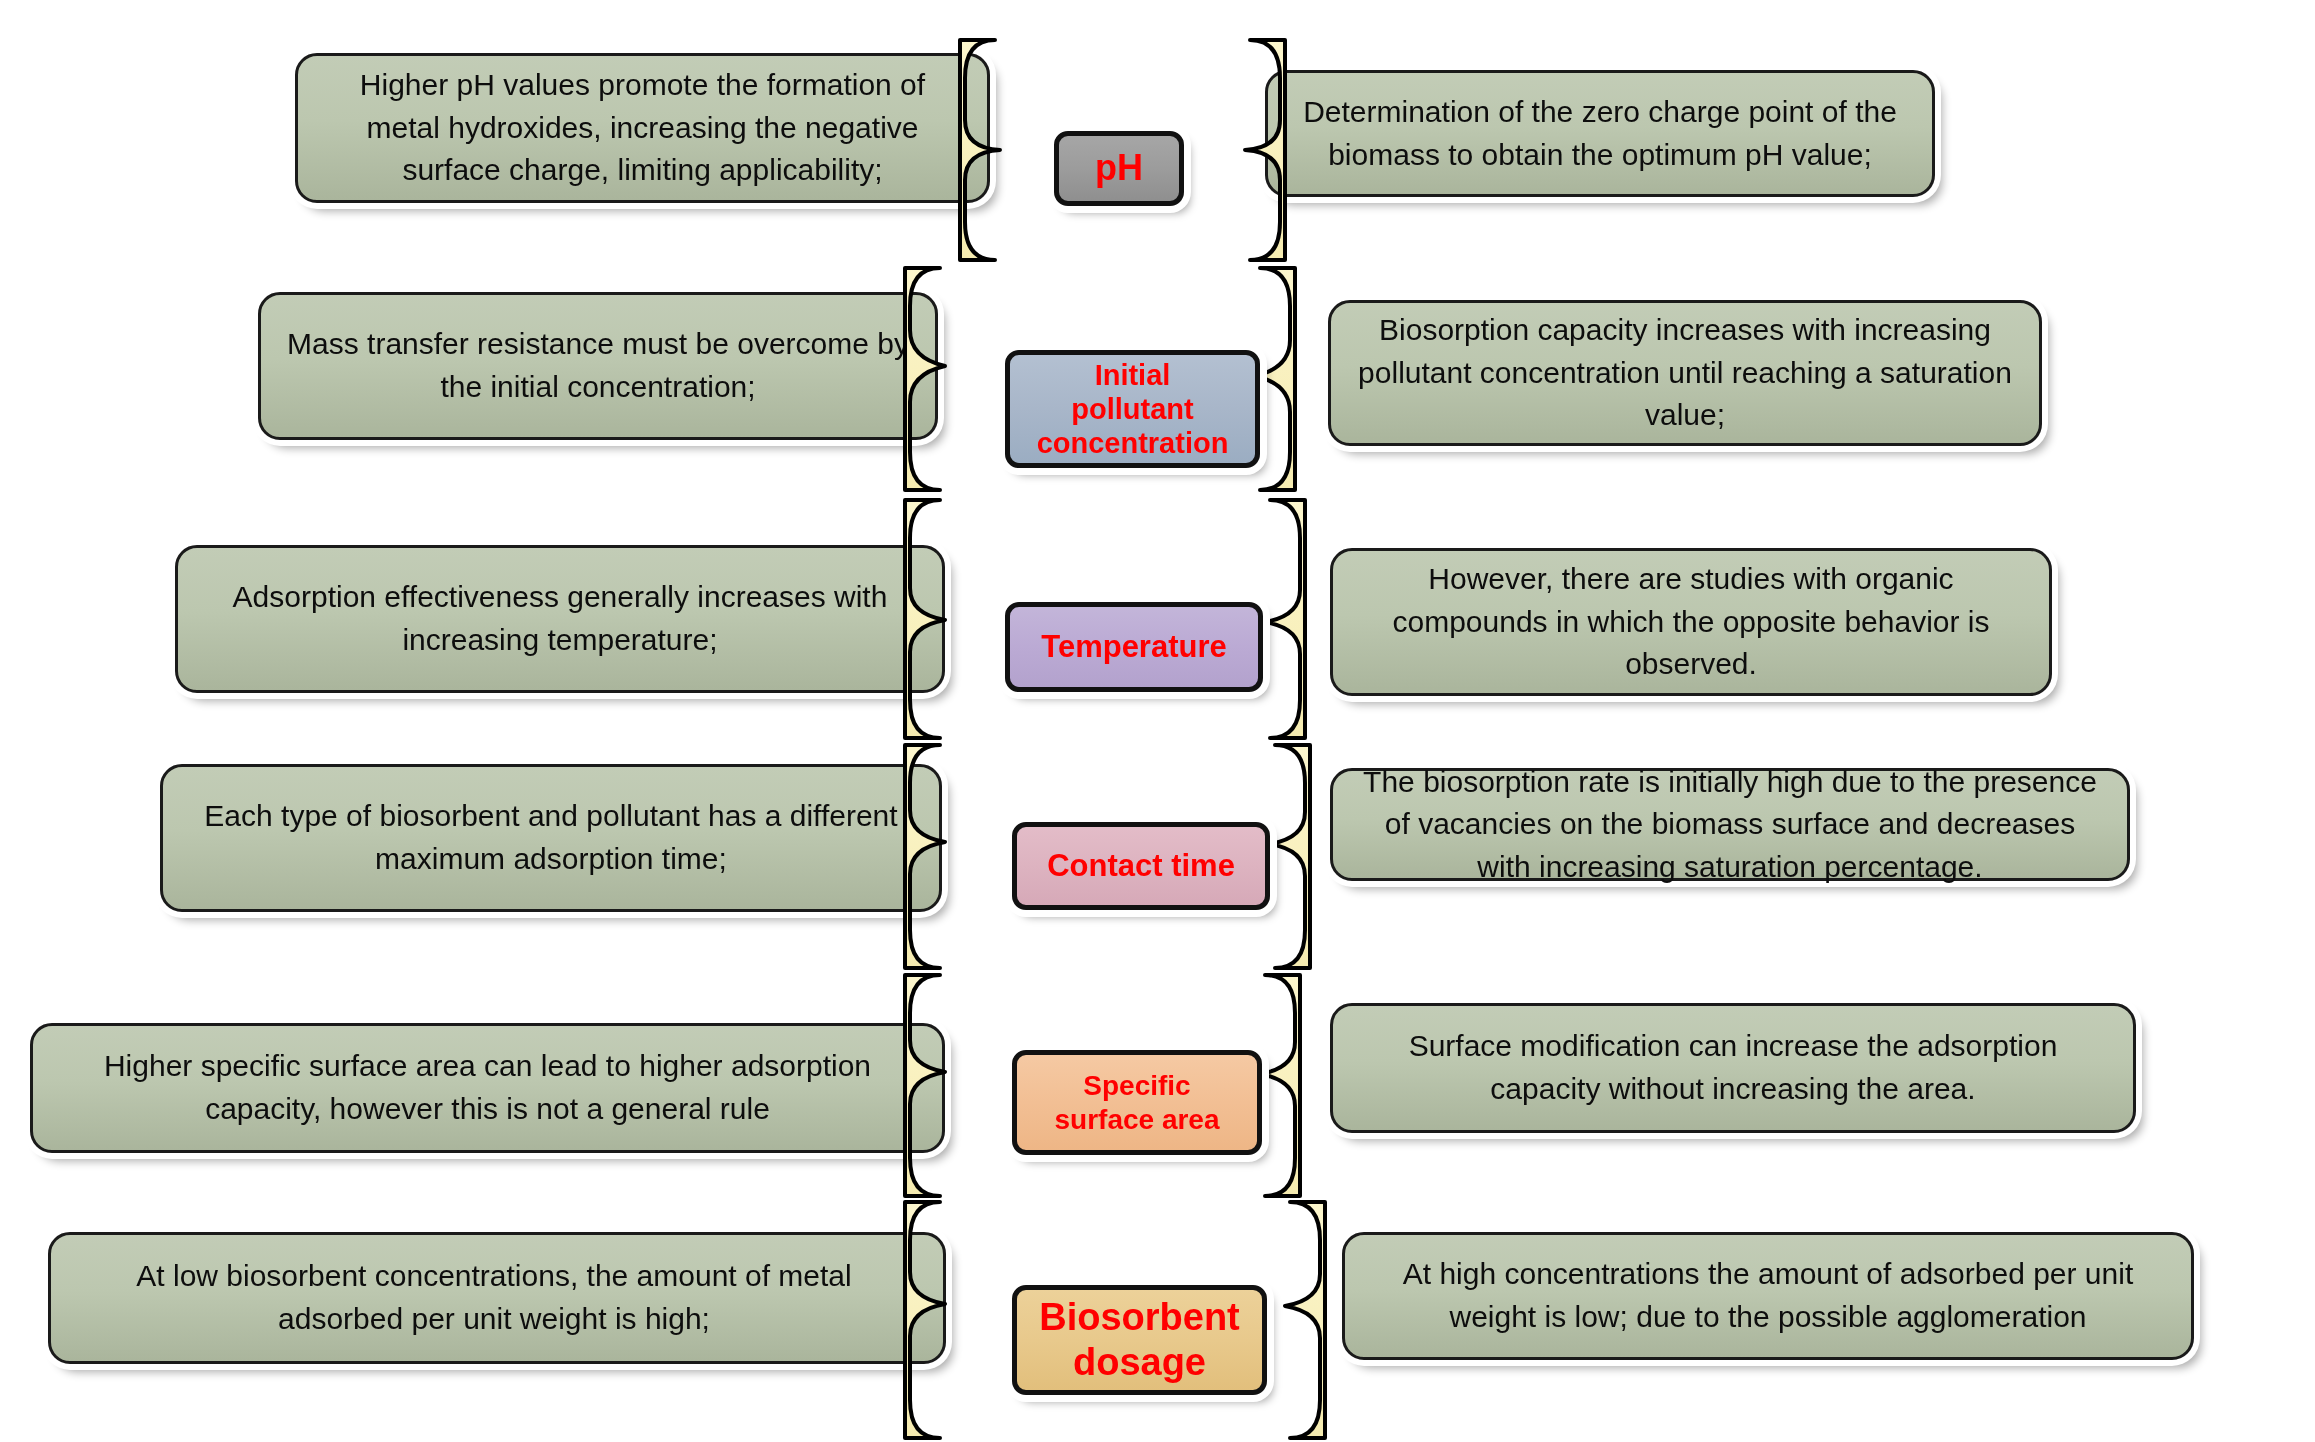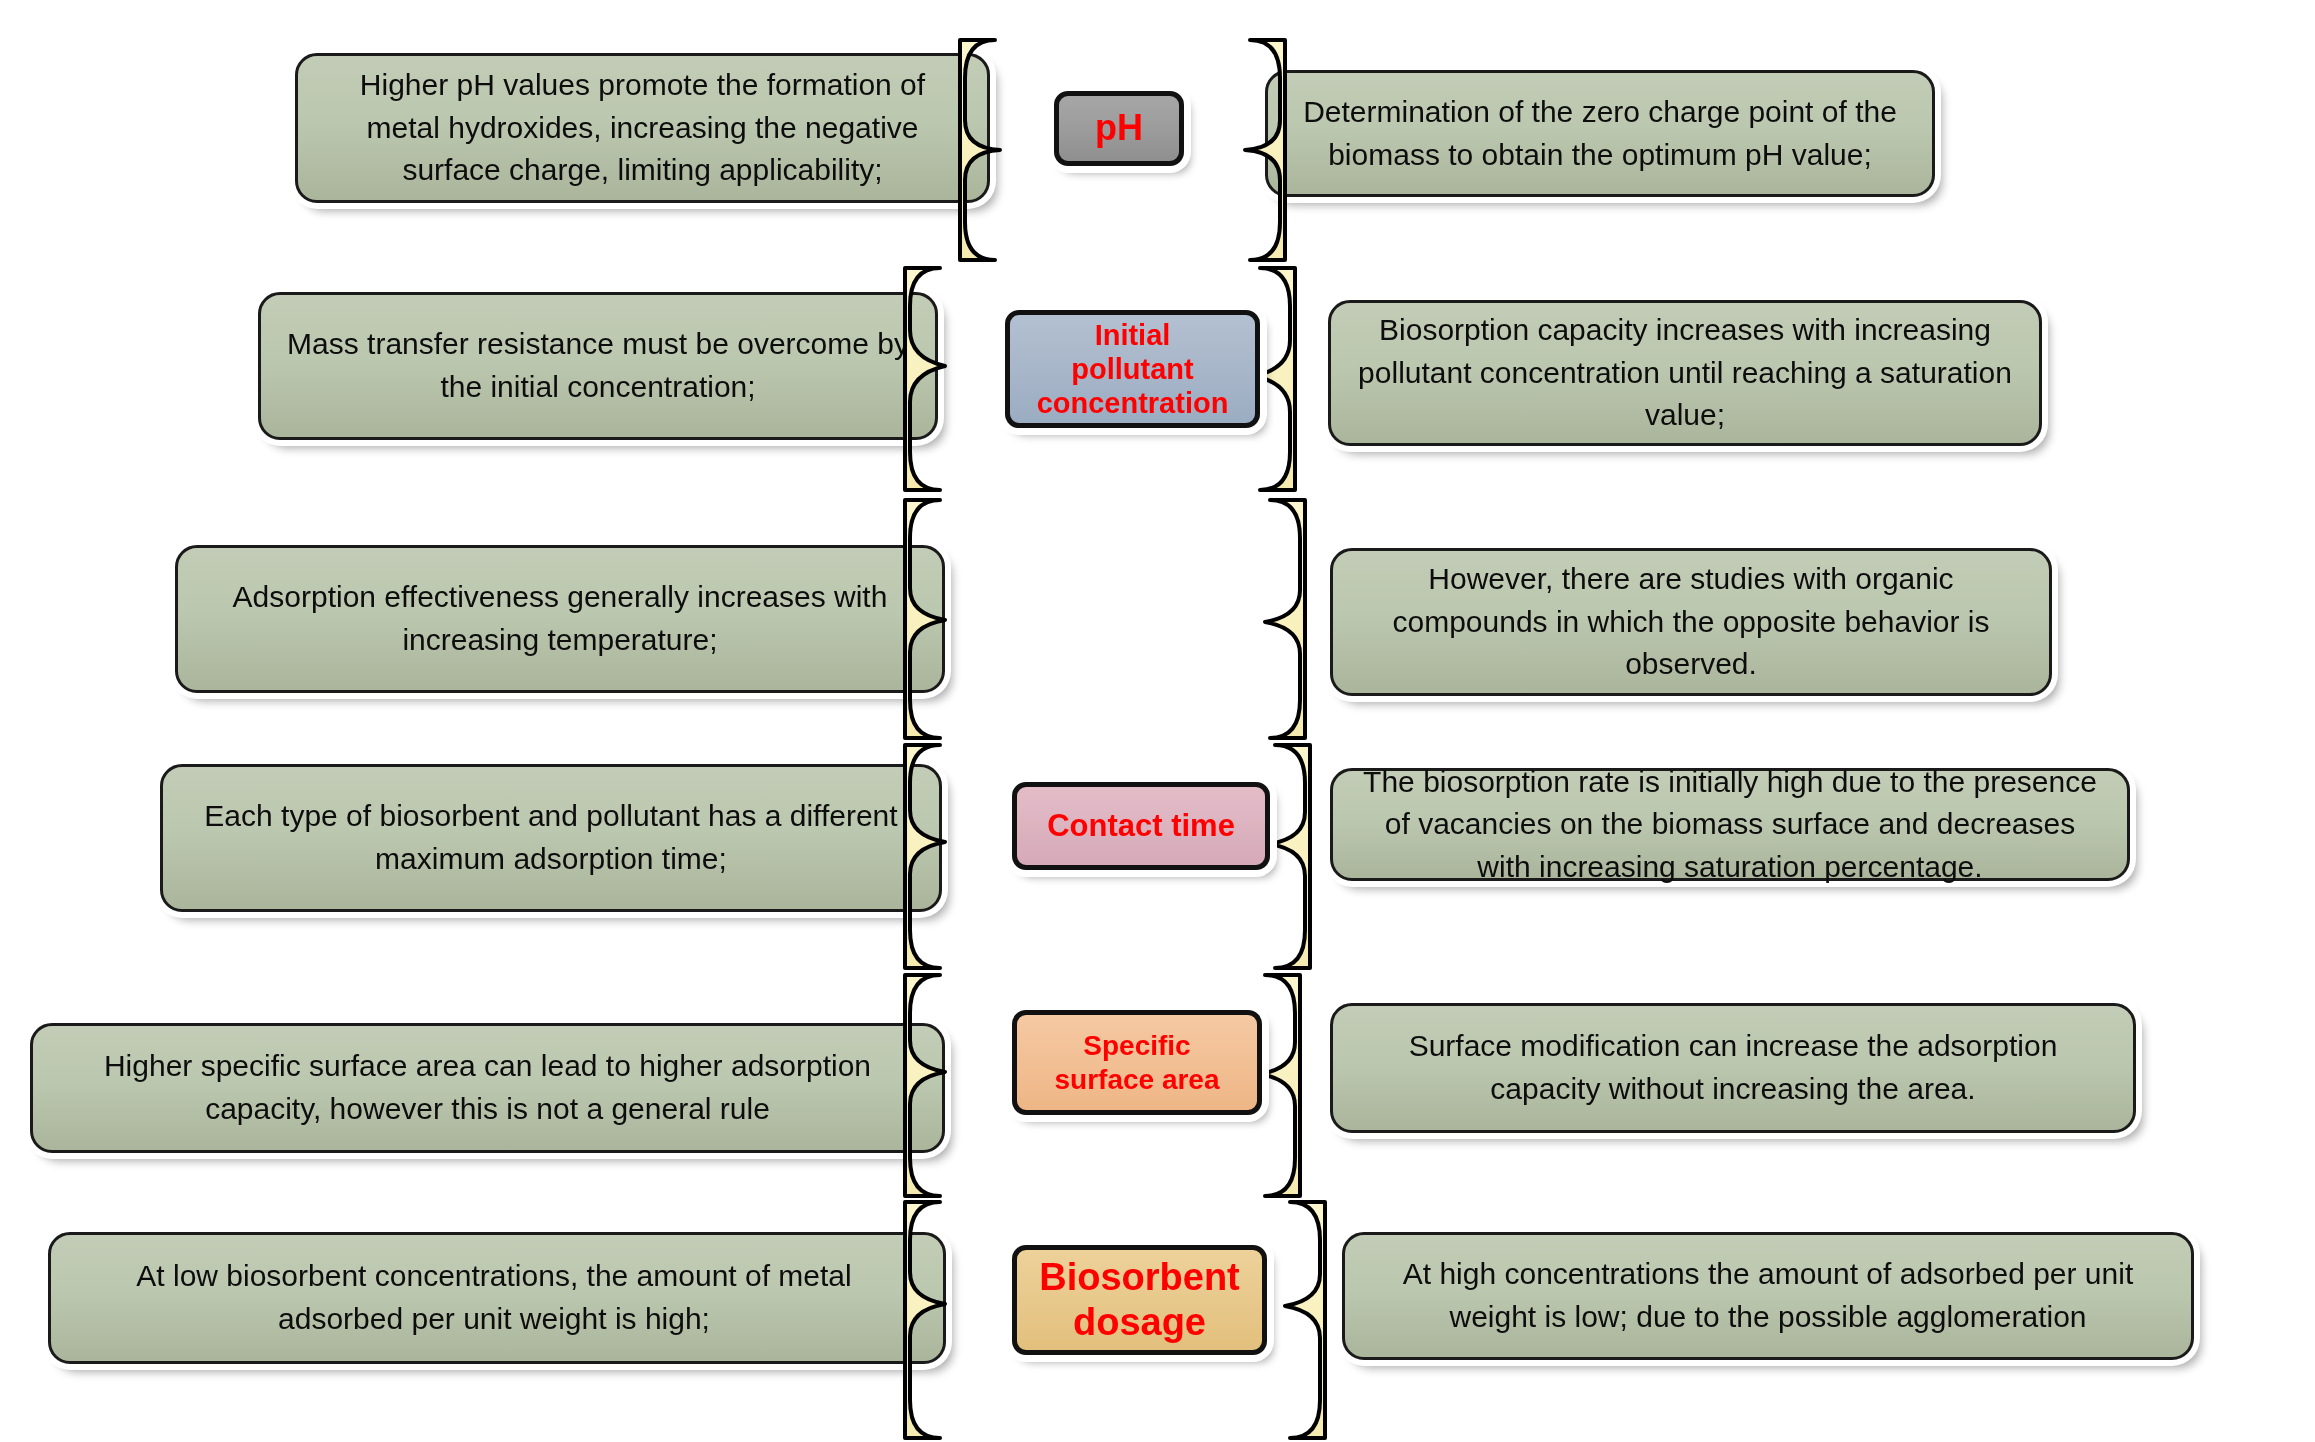--- a/index.html
+++ b/index.html
@@ -63,20 +63,21 @@
     align-items: center;
     justify-content: center;
     text-align: center;
     color: #ff0000;
     font-weight: bold;
     font-size: 31px;
     line-height: 1.18;
     padding: 6px 21px;
     z-index: 4;
     font-family: "Liberation Sans", sans-serif;
+    margin-top: 40px;
   }
   .factor-box span { display: block; width: 100%; }
 
   .f-ph   { background: linear-gradient(180deg,#a6a6a6 0%, #9c9c9c 50%, #8f8f8f 100%); }
   .f-conc { background: linear-gradient(180deg,#b3c0d1 0%, #a8b6c9 50%, #9badc2 100%); }
   .f-temp { background: linear-gradient(180deg,#c3b5d9 0%, #bbaad4 50%, #b3a2cd 100%); }
   .f-time { background: linear-gradient(180deg,#e3bcc8 0%, #ddb3c0 50%, #d6a9b8 100%); }
   .f-ssa  { background: linear-gradient(180deg,#f5c9a3 0%, #f2bf94 50%, #eeb686 100%); }
   .f-dose { background: linear-gradient(180deg,#ecd199 0%, #e8c98c 50%, #e2bf7c 100%); }
 
@@ -139,20 +140,23 @@
   </div>
 
   <div class="desc-box" style="left:1328px; top:300px; width:714px; height:146px;">
     <span>Biosorption capacity increases with increasing pollutant concentration until reaching a saturation value;</span>
   </div>
 
   <div class="desc-box" style="left:175px; top:545px; width:770px; height:148px;">
     <span>Adsorption effectiveness generally increases with increasing temperature;</span>
   </div>
 
+  <div class="factor-box f-temp" style="left:1005px; top:562px; width:258px; height:90px;">
+    <span>Temperature</span>
+  </div>
 
   <div class="desc-box" style="left:1330px; top:548px; width:722px; height:148px;">
     <span>However, there are studies with organic compounds in which the opposite behavior is observed.</span>
   </div>
 
   <div class="desc-box" style="left:160px; top:764px; width:782px; height:148px;">
     <span>Each type of biosorbent and pollutant has a different maximum adsorption time;</span>
   </div>
 
   <div class="factor-box f-time" style="left:1012px; top:782px; width:258px; height:88px;">

